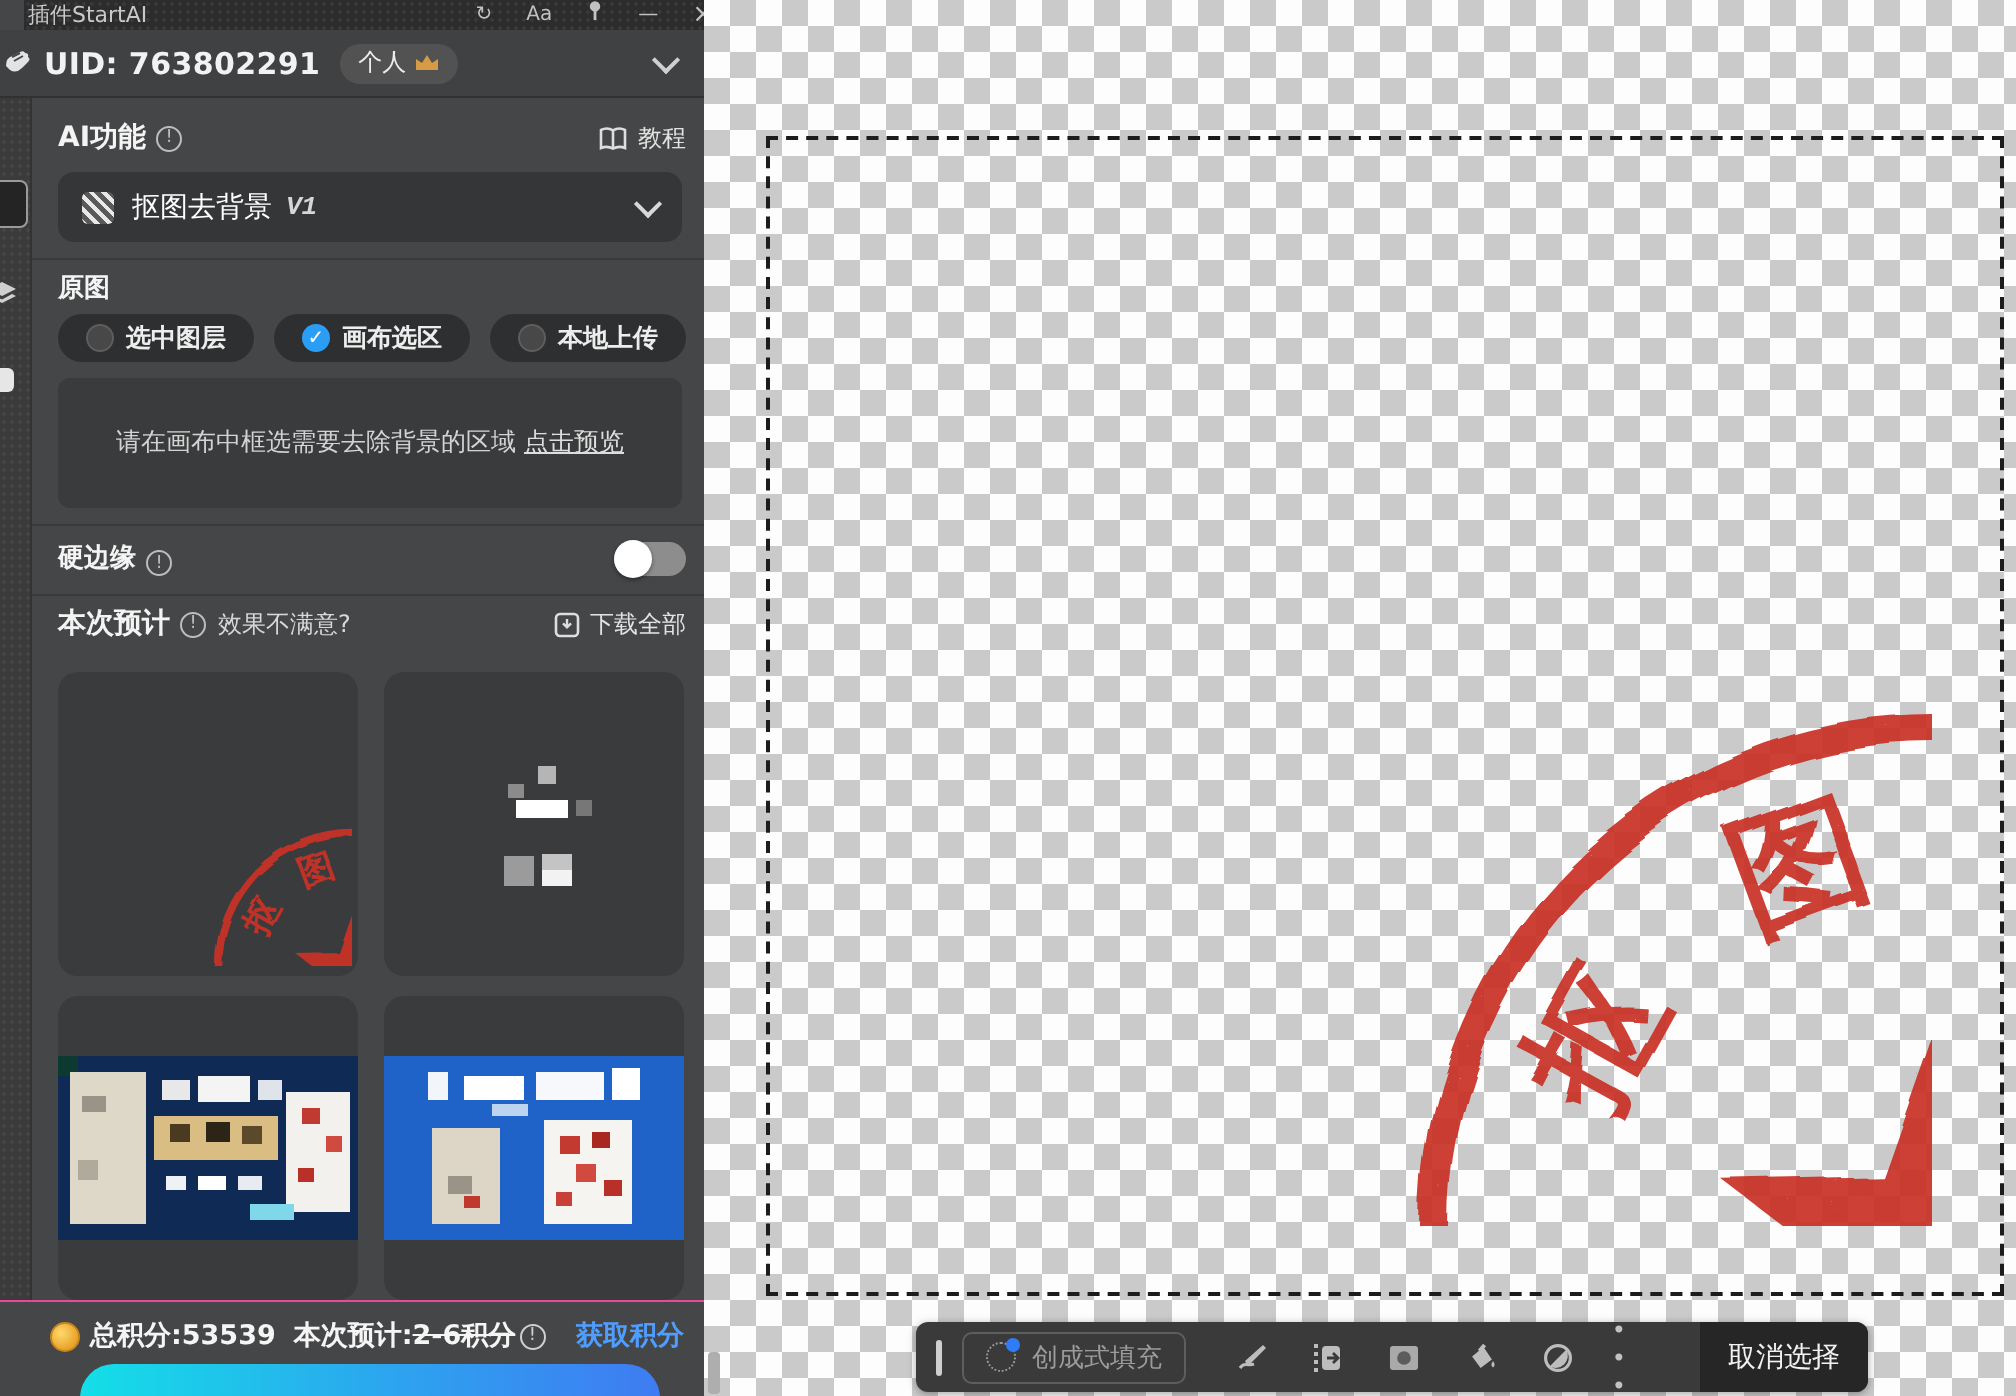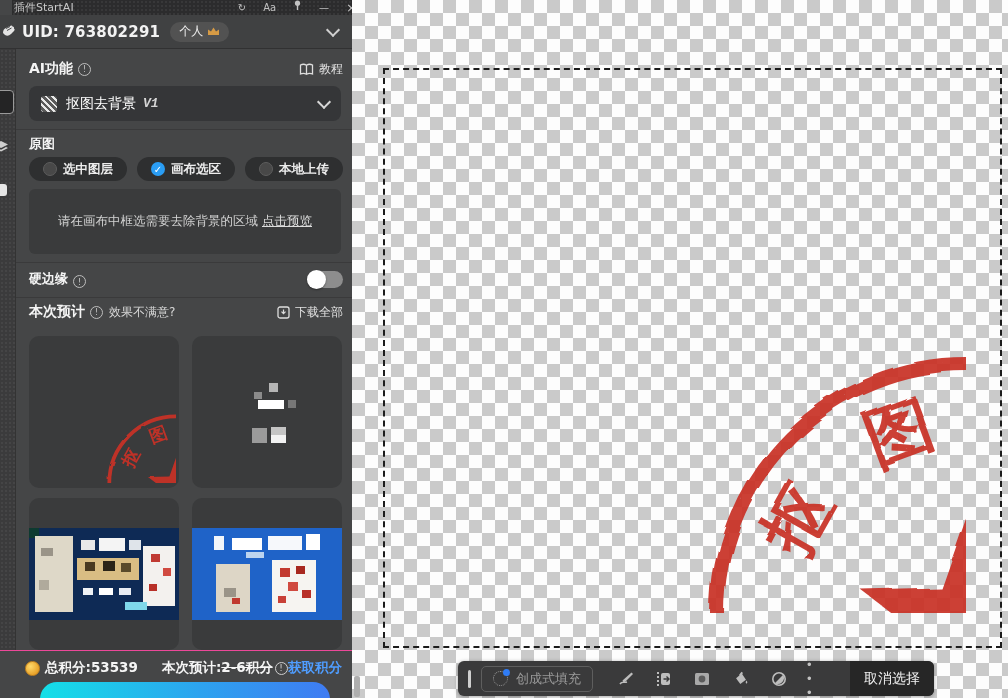--- a/index.html
+++ b/index.html
@@ -347,21 +347,21 @@
             <span class="blk" style="left:86px;top:68px;width:8px;height:7px;background:#c84038;"></span>
           </div>
         </div>
       </div>
     </div>
 
     <div class="footerbar">
       <div class="foot-row">
         <span class="coin"></span>
         <span class="foot-txt">总积分:53539</span>
-        <span class="foot-txt" style="margin-left:24px;">本次预计:</span>
+        <span class="foot-txt" style="margin-left:9px;">本次预计:</span>
         <span class="foot-txt strike">2-6积分</span>
         <span class="foot-info">!</span>
         <span class="get-pts">获取积分</span>
       </div>
       <div class="gen-btn"></div>
     </div>
 
   </div>
 
   <svg width="0" height="0" style="position:absolute" aria-hidden="true">

